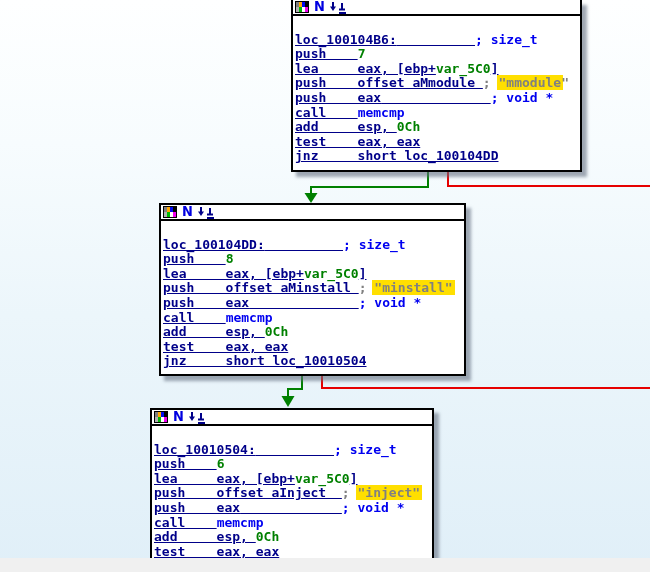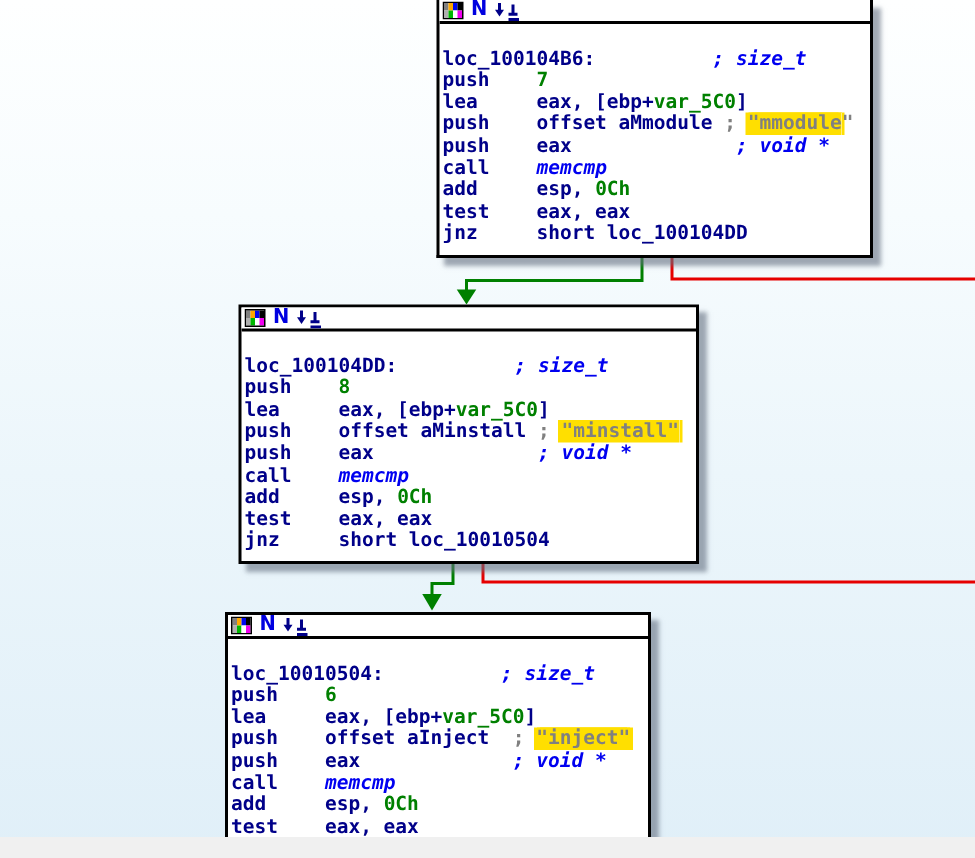--- a/index.html
+++ b/index.html
@@ -27,22 +27,22 @@
   .n-btn{
     font:bold 13px "DejaVu Sans",sans-serif;color:#0000e0;line-height:12px;
     display:inline-block;transform:scaleY(1.05);
   }
   .body{
     padding:2px 2px 0 2px;
     font:bold 13px "DejaVu Sans Mono",monospace;
     line-height:14.6px;white-space:pre;color:var(--navy);
   }
   .body div{height:14.6px;}
-  .c-navy{color:var(--navy);}
-  .c-blue{color:var(--blue);font-style:italic;}
+  .c-navy{color:var(--navy);text-decoration:underline;}
+  .c-blue{color:var(--blue);}
   .c-green{color:var(--green);}
   .c-gray{color:var(--gray);}
   .c-hl{color:var(--gray);background:var(--highlight);box-shadow:2px 0 0 var(--highlight),-2px 0 0 var(--highlight);}
   .bottom-bar{
     position:absolute;left:0;bottom:0;width:650px;height:14px;
     background:var(--bottom_bar);z-index:5;
   }
   .icon{display:inline-block;}
 </style>
 </head>

